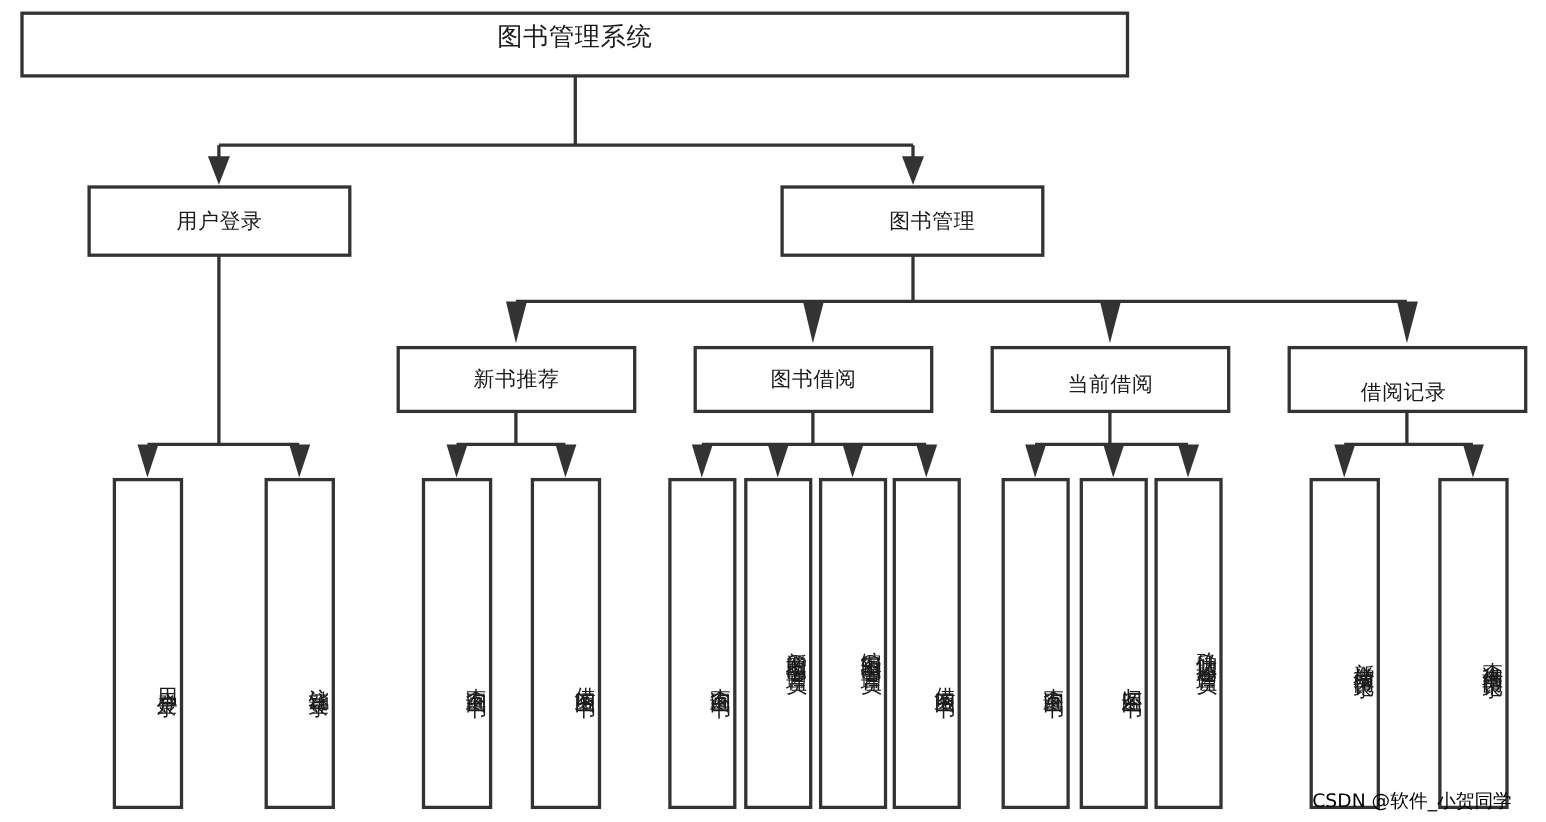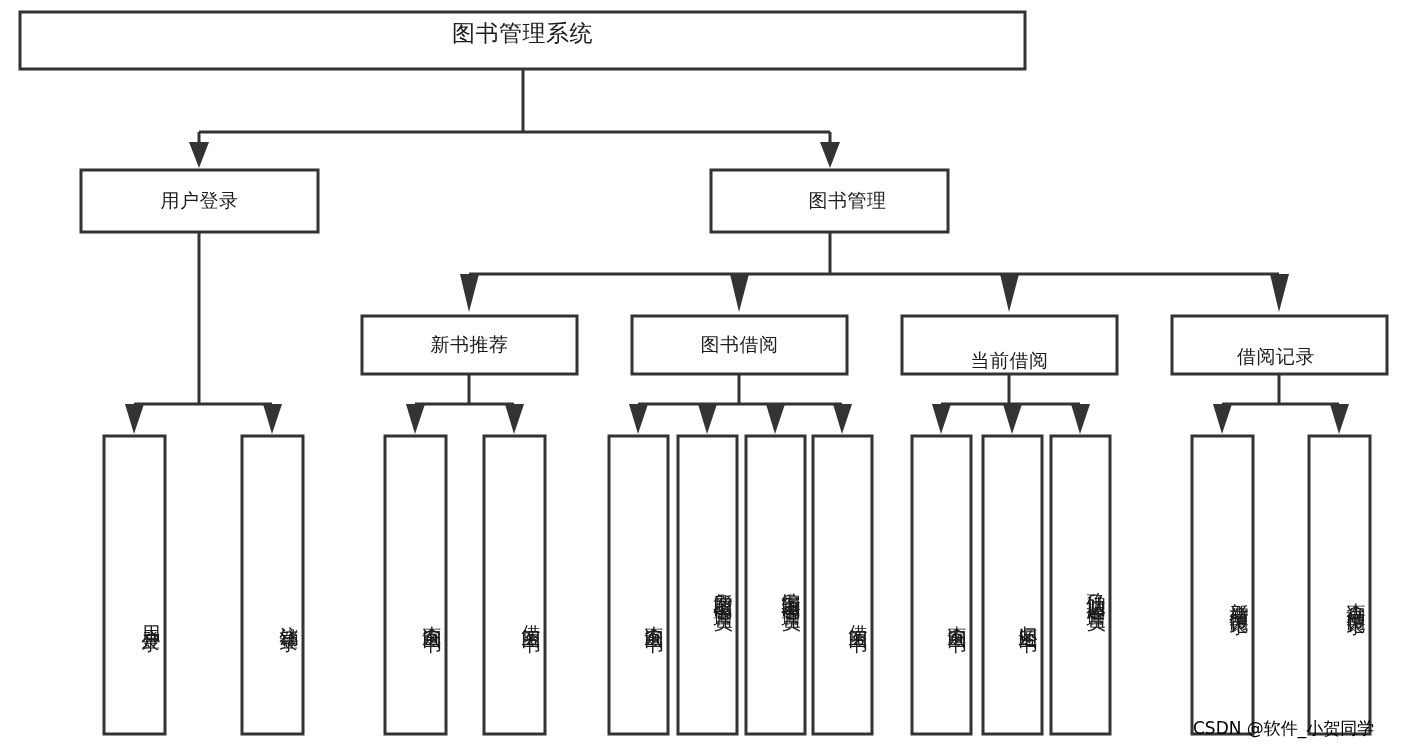--- a/index.html
+++ b/index.html
@@ -148,21 +148,21 @@
     <polygon class="arrow-head" points="1330,404 1349,404 1339,434"></polygon>
   </svg>
 
   <div class="node-label" style="left:20px; top:12px; width:1005px; height:43px; font-size:23px;">图书管理系统</div>
 
   <div class="node-label" style="left:81px; top:170px; width:237px; height:62px;">用户登录</div>
   <div class="node-label" style="left:711px; top:170px; width:273px; height:62px;">图书管理</div>
 
   <div class="node-label" style="left:632px; top:316px; width:215px; height:58px;">图书借阅</div>
   <div class="node-label" style="left:362px; top:316px; width:215px; height:58px;">新书推荐</div>
-  <div class="node-label" style="left:902px; top:332px; width:215px; height:58px;">当前借阅</div>
+  <div class="node-label" style="left:902px; top:320px; width:215px; height:58px;">当前借阅</div>
   <div class="node-label" style="left:1172px; top:328px; width:208px; height:58px;">借阅记录</div>
 
   <div class="node-label vertical" style="left:104px; top:492px; width:61px; height:242px;">用户登录</div>
   <div class="node-label vertical" style="left:242px; top:492px; width:61px; height:242px;">注销登录</div>
 
   <div class="node-label vertical" style="left:385px; top:492px; width:61px; height:242px;">查询图书</div>
   <div class="node-label vertical" style="left:484px; top:492px; width:61px; height:242px;">借阅图书</div>
 
   <div class="node-label vertical" style="left:609px; top:492px; width:59px; height:242px;">查询图书</div>
   <div class="node-label vertical" style="left:678px; top:440px; width:59px; height:294px;">新增图书（管理员）</div>

